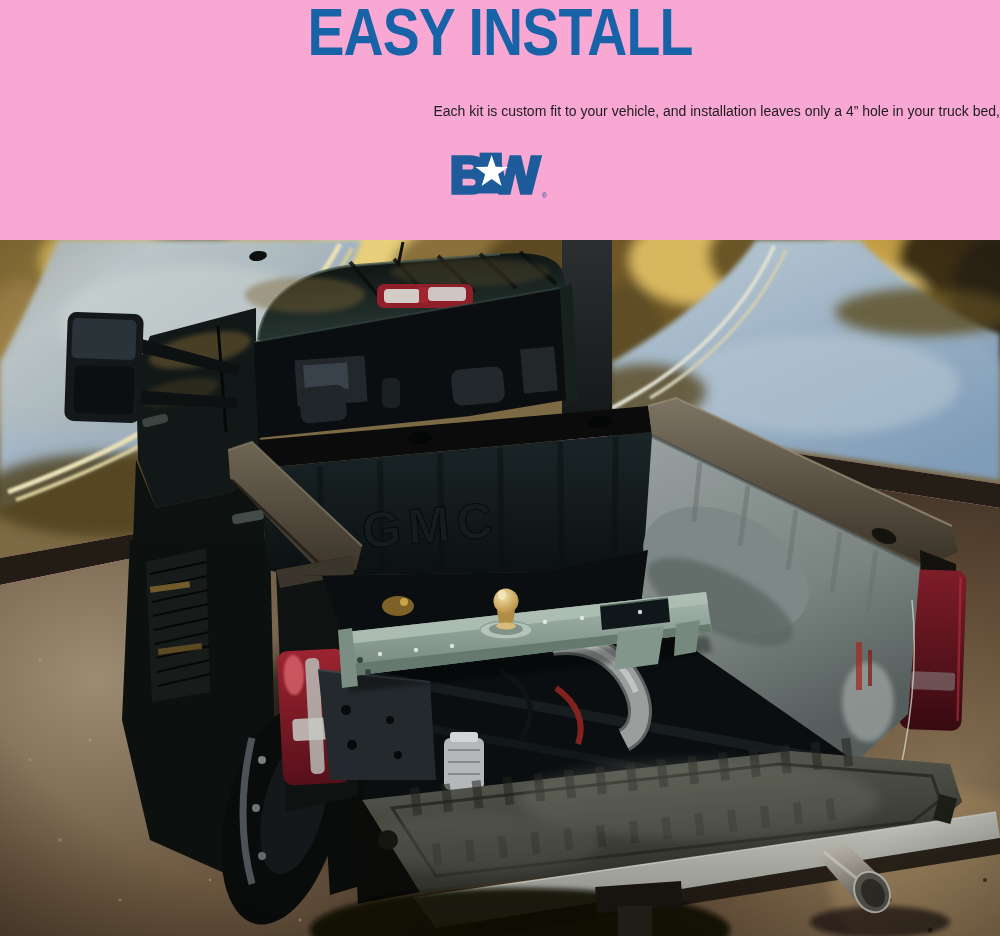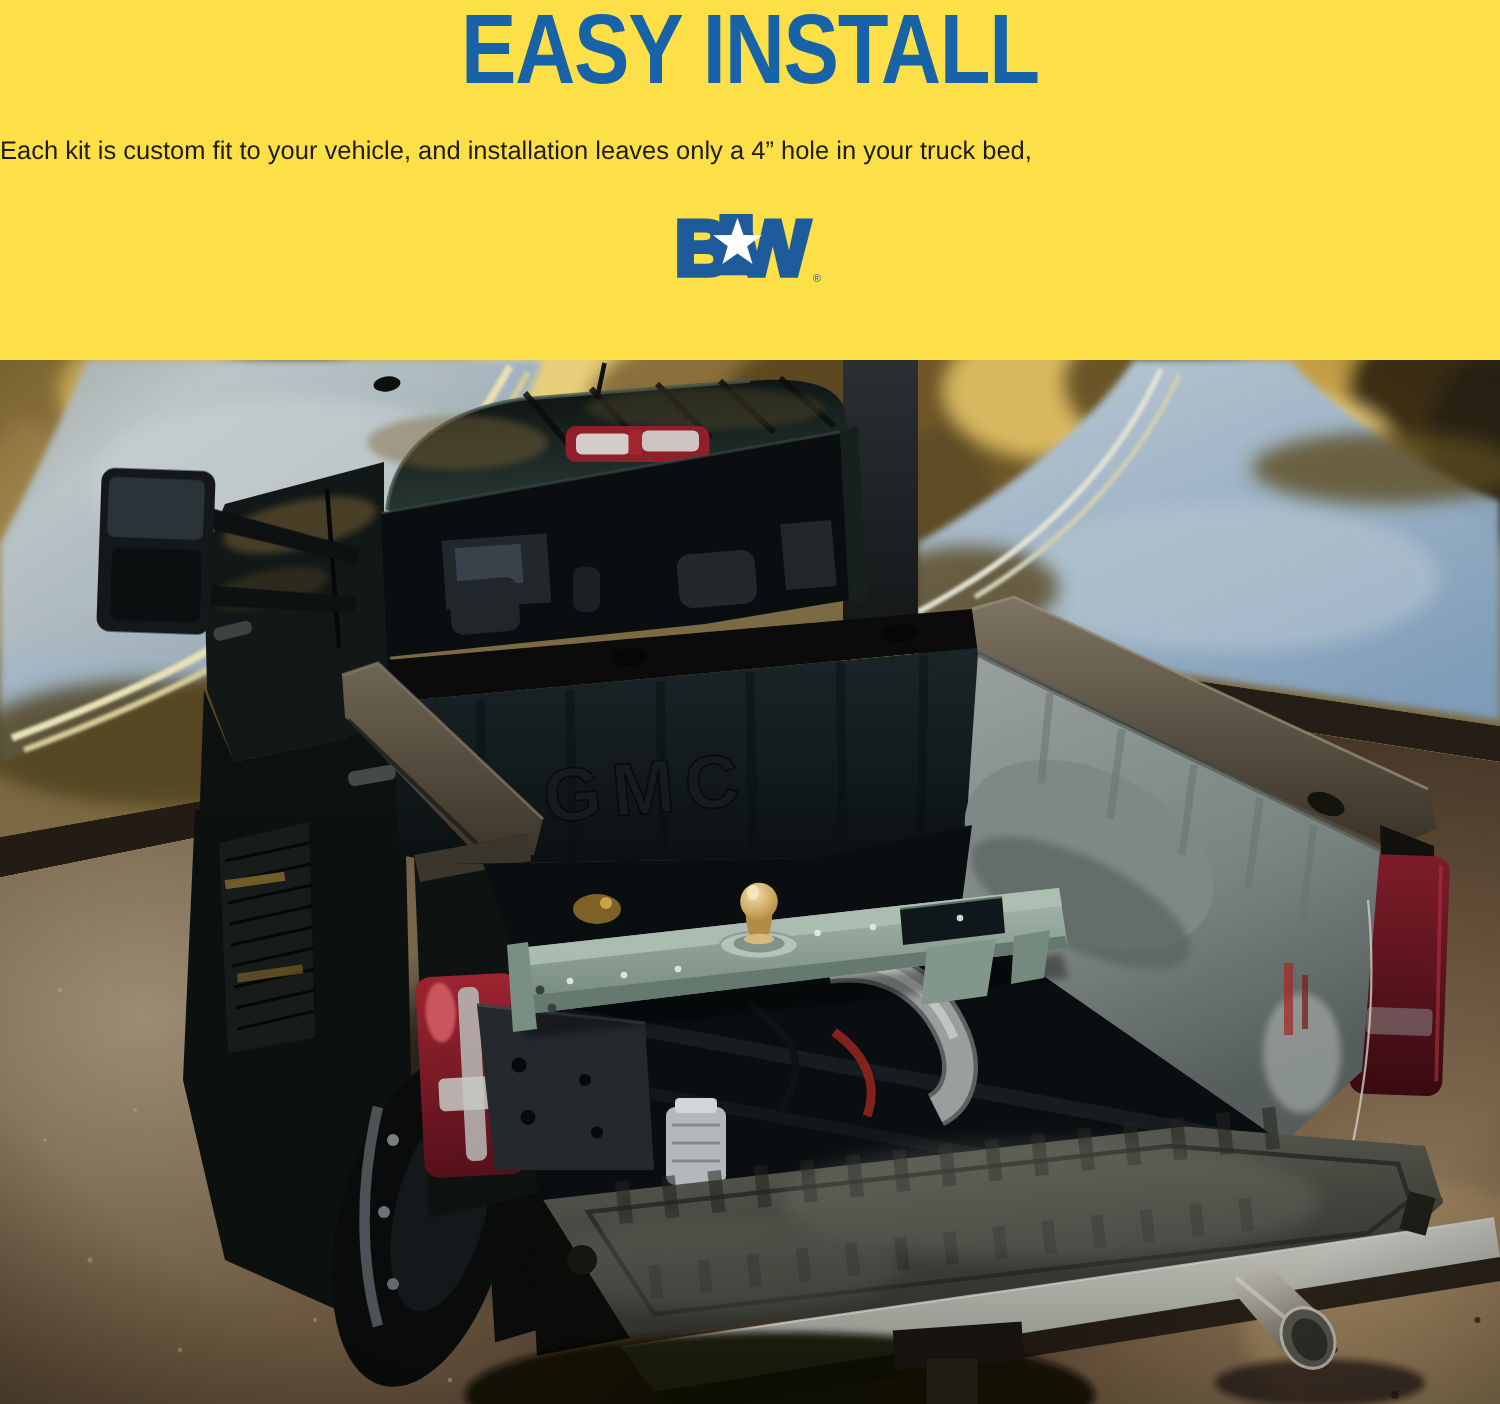--- a/index.html
+++ b/index.html
@@ -1,20 +1,20 @@
 <!DOCTYPE html>
 <html><head>
 <meta charset="utf-8">
 <style>
   html,body{margin:0;padding:0;background:#e8e8e8;}
-  .page{position:relative;width:1000px;height:936px;margin:0 auto;background:#fde047;
+  .page{position:relative;width:1000px;height:936px;margin:0 auto;background:#f9a8d4;
         font-family:"Liberation Sans", sans-serif;overflow:hidden;}
   .hero-title{margin:2px 0 0;text-align:center;font-size:66px;line-height:61px;font-weight:bold;
         color:#1863a8;letter-spacing:-1px;transform:scaleX(.84);transform-origin:50% 50%;}
-  .hero-desc{margin:24px auto 0;text-align:left;font-size:17px;line-height:28.5px;color:#1c1c1c;}
+  .hero-desc{margin:34px auto 0;text-align:right;font-size:14px;line-height:28.5px;color:#1c1c1c;}
   .brand{display:block;margin:20px auto 0;}
   .photo{position:absolute;left:0;top:240px;width:1000px;height:696px;margin:0;}
   .photo svg{display:block;}
   text{font-family:"Liberation Sans", sans-serif;}
 </style>
 </head>
 <body>
 
 <div class="page">
 

